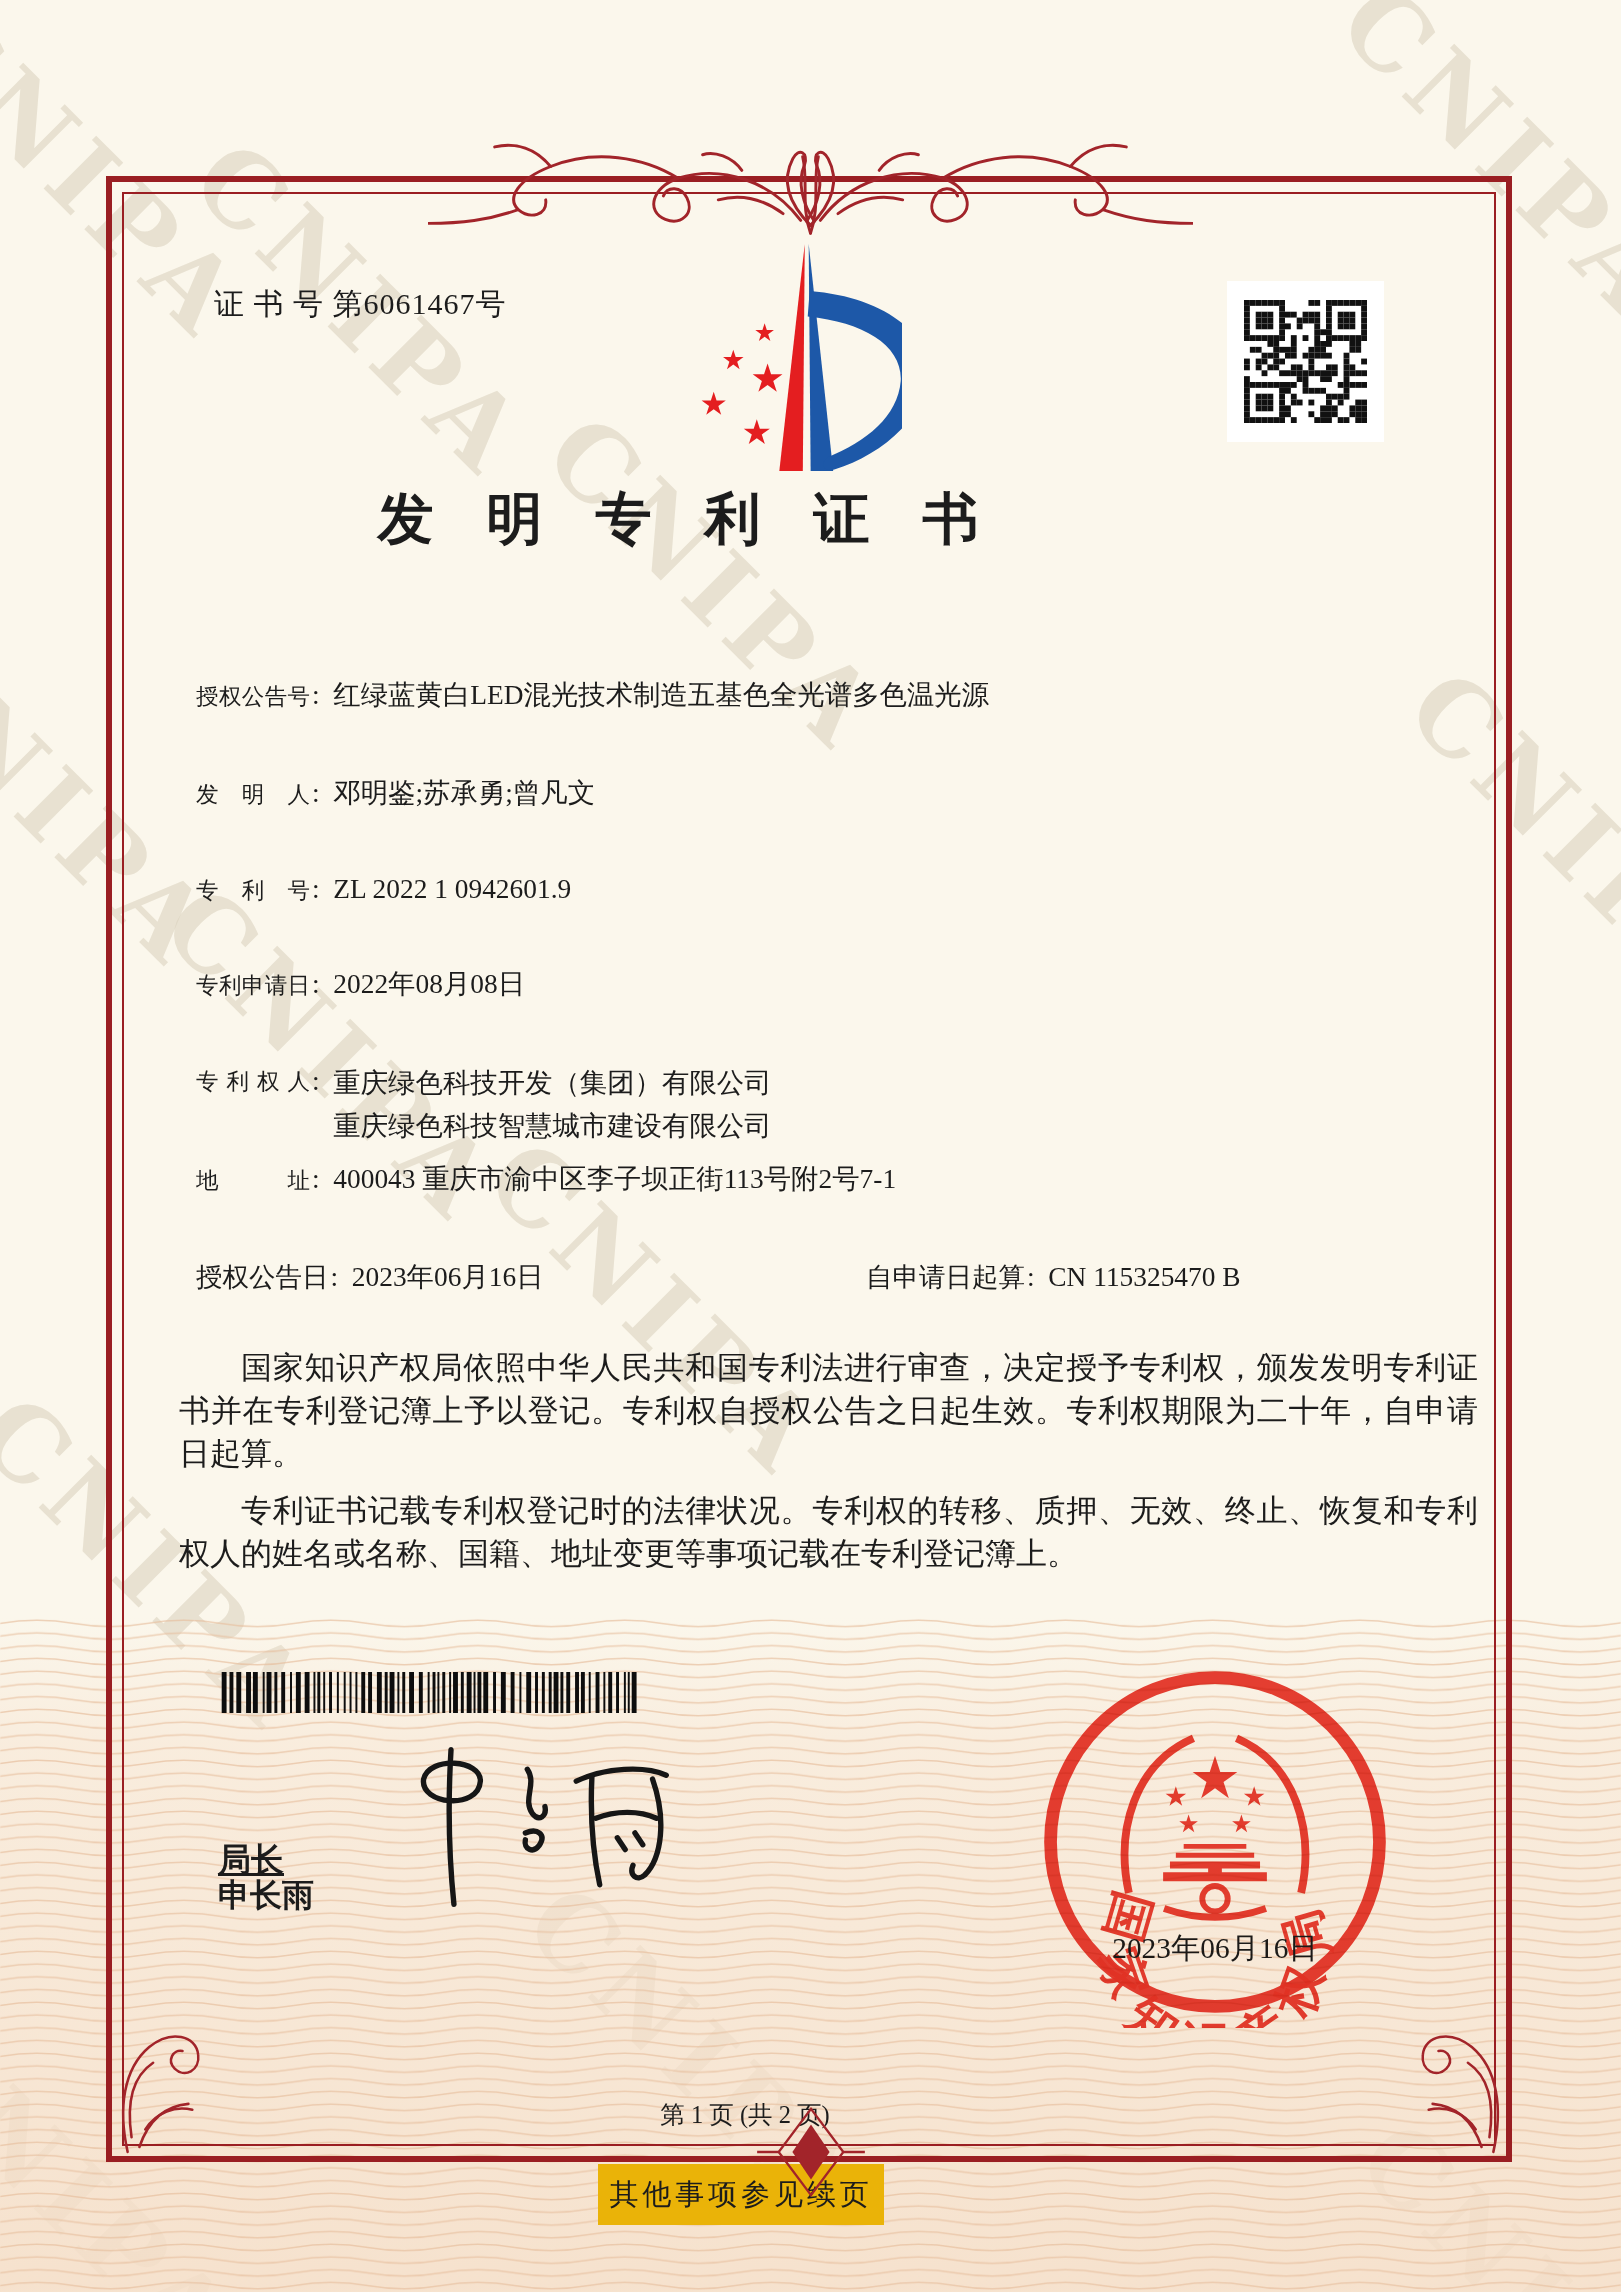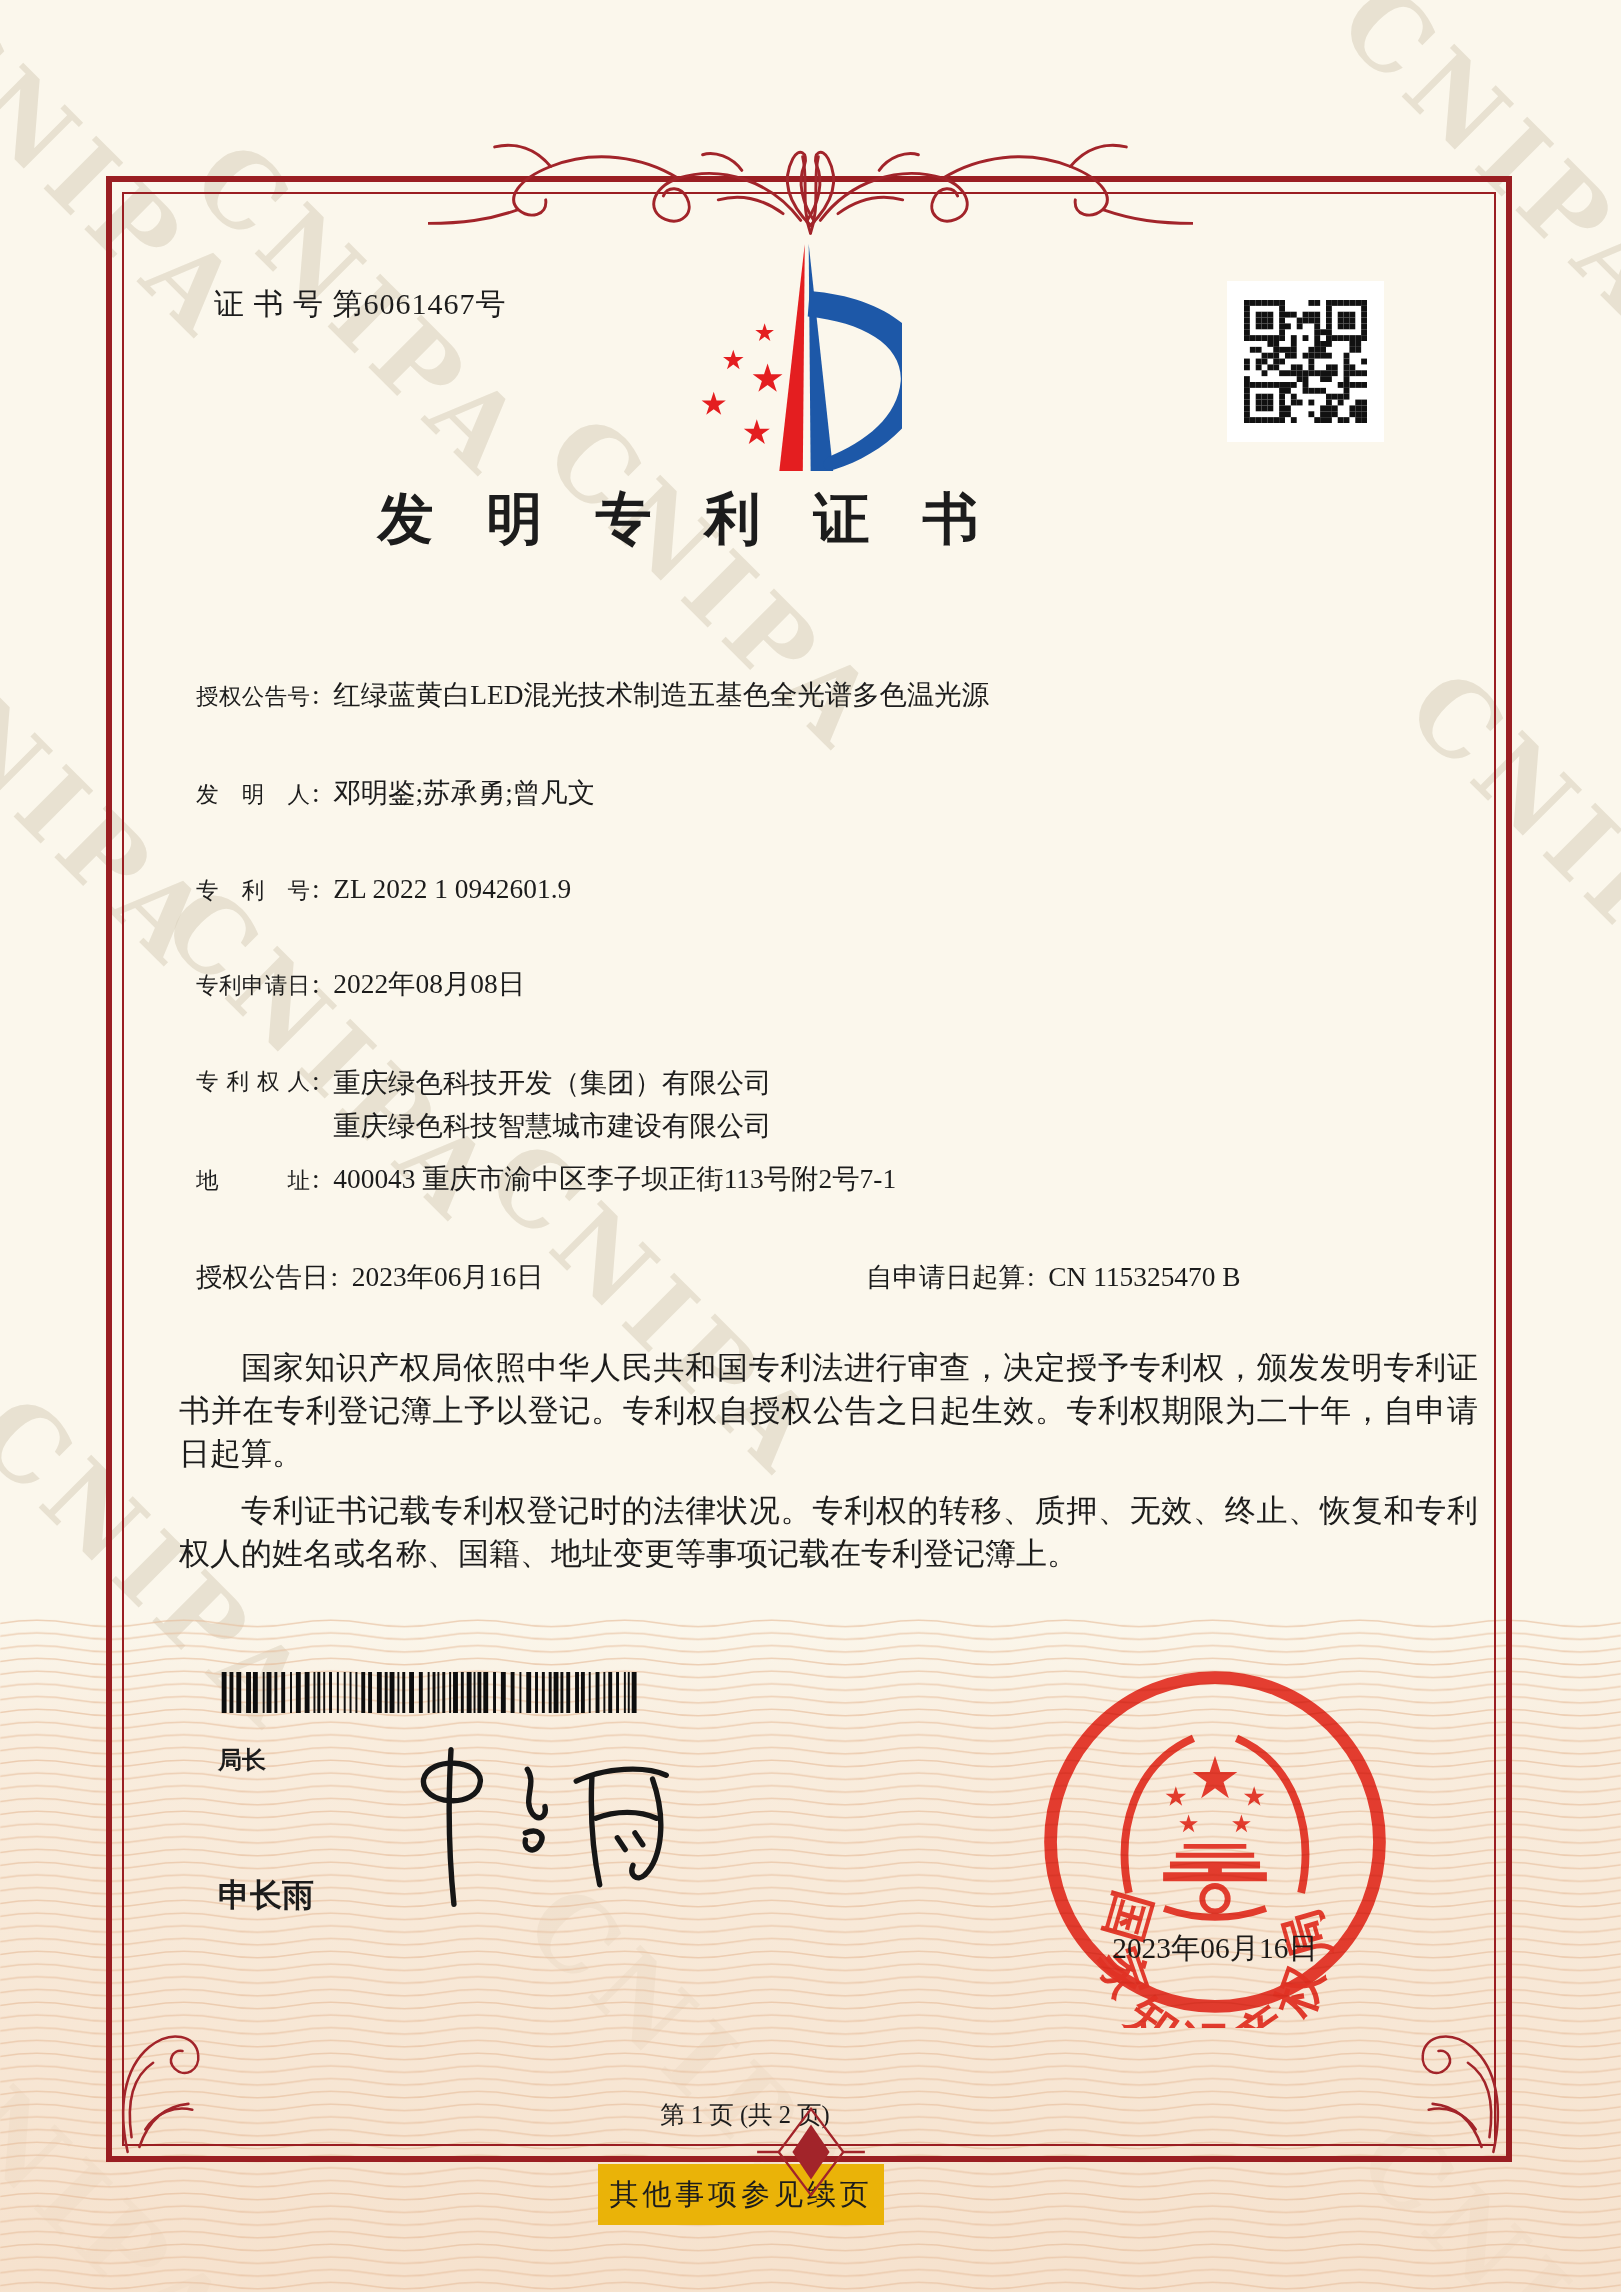--- a/index.html
+++ b/index.html
@@ -31,21 +31,21 @@
   .patentee-wrap{display:inline-block;vertical-align:top;}
   .glabel{font-size:26.5px;}
   .grant2{position:absolute;left:670px;top:0;}
   
   .body-text{left:179px;top:1346px;width:1299px;font-size:31px;line-height:43px;text-align:justify;}
   .body-text p{margin:0;text-indent:2em;}
   .body-text p + p{margin-top:13.7px;}
   
   .barcode{left:221px;top:1672px;}
   
-  .officer-title{left:218px;top:1744px;font-family:"Liberation Sans","DejaVu Sans",sans-serif;font-weight:700;font-size:24px;}
+  .officer-title{left:218px;top:1838px;font-family:"Liberation Sans","DejaVu Sans",sans-serif;font-weight:700;font-size:33px;text-decoration:underline;}
   .officer-name{left:218px;top:1874px;font-family:"Liberation Sans","DejaVu Sans",sans-serif;font-weight:700;font-size:32px;}
   
   .seal{left:1029px;top:1656px;mix-blend-mode:multiply;}
   
   .page-num{left:549px;top:2098px;width:392px;text-align:center;font-size:24.5px;}
   .note-box{left:598px;top:2164px;width:286px;height:61px;background:#eab308;display:flex;align-items:center;justify-content:center;
             font-size:29px;letter-spacing:3.9px;z-index:5;}
   .orn{pointer-events:none;}
 </style>
 </head>

